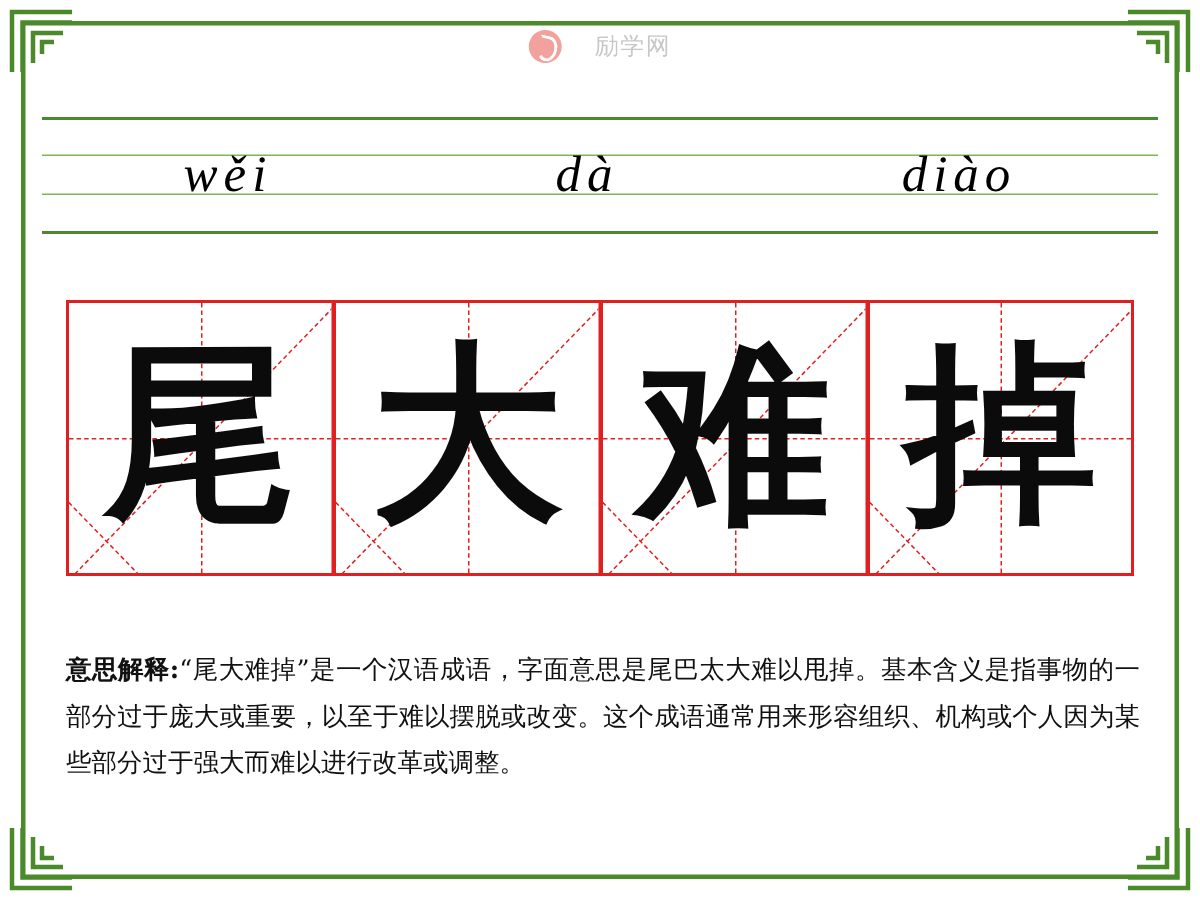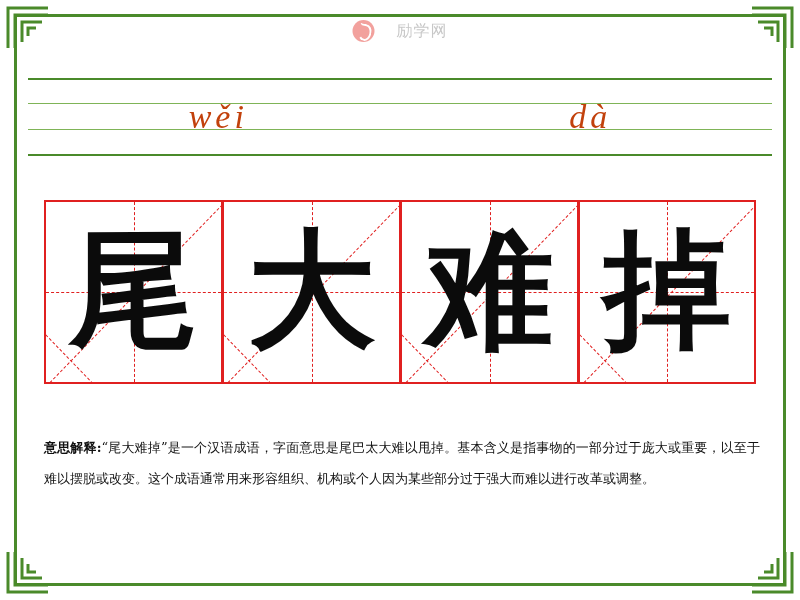--- a/index.html
+++ b/index.html
@@ -109,21 +109,21 @@
     width: 744px;
     height: 66px;
     display: flex;
     align-items: center;
     justify-content: space-around;
   }
   .pinyin-word {
     font-family: "Liberation Serif", serif;
     font-size: 34px;
     font-style: italic;
-    color: #c2410c;
+    color: #000000;
     letter-spacing: 4px;
     line-height: 1;
   }
 
   
   .grid-area {
     position: absolute;
     left: 44px;
     top: 200px;
     width: 712px;
@@ -182,21 +182,21 @@
     box-sizing: border-box;
   }
 
   
   .explain {
     position: absolute;
     left: 44px;
     top: 432px;
     width: 716px;
     font-family: "DejaVu Serif", serif;
-    font-size: 13px;
+    font-size: 17px;
     line-height: 31px;
     color: #111111;
     text-align: justify;
   }
   .explain-label {
     font-weight: bold;
   }
 </style>
 </head>
 <body>
@@ -255,20 +255,21 @@
 </div>
 
 <div class="pinyin-area">
   <div class="staff-line l1"></div>
   <div class="staff-line l2"></div>
   <div class="staff-line l3"></div>
   <div class="staff-line l4"></div>
   <div class="pinyin-row">
     <span class="pinyin-word">wěi</span>
     <span class="pinyin-word">dà</span>
+    <span class="pinyin-word">diào</span>
   </div>
 </div>
 
 <div class="grid-area">
   <div class="cell">
     <div class="dash-h"></div>
     <div class="dash-v"></div>
     <div class="dash-d1"></div>
     <div class="dash-d2"></div>
     <div class="cell-char">尾</div>

